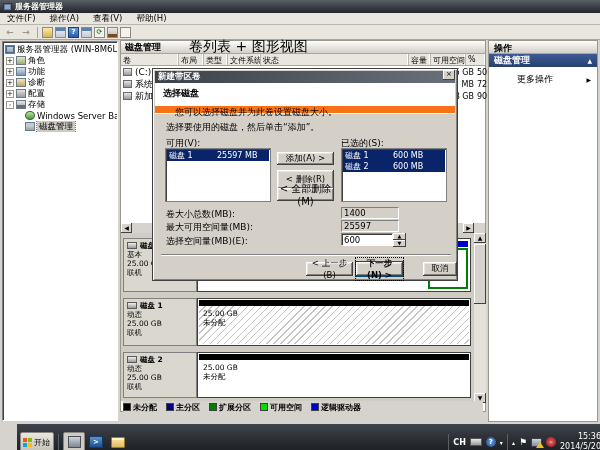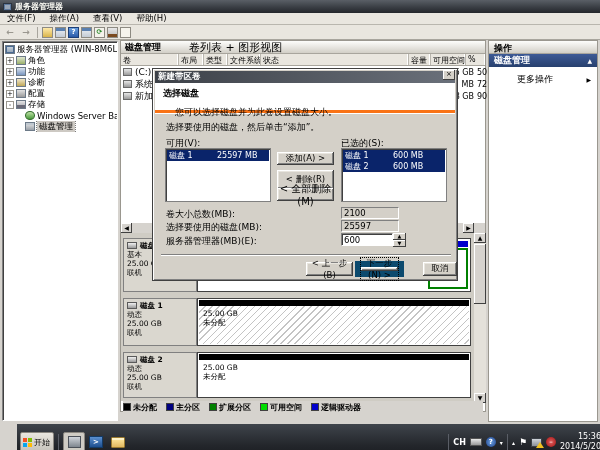--- a/index.html
+++ b/index.html
@@ -47,21 +47,21 @@
   .tico.dm { background:linear-gradient(#e8e8e8,#9aa0a8); box-shadow:inset 0 2px 0 #c0c8d0; }
   .tsel { background:#cdc9c3; outline:1px dotted #7a7a7a; padding:0 2px; }
 
   
   .mid { position:absolute; left:120px; top:40px; width:366px; height:372px; background:#fff;
     border:1px solid #9a978f; }
   .mid-header { position:absolute; left:0; top:0; width:364px; height:13px;
     background:linear-gradient(#fdfdfb,#d2cfc7); border-bottom:1px solid #a8a59d;
     display:flex; align-items:center; }
   .mid-title { font-weight:bold; font-size:9px; padding-left:4px; }
-  .mid-sub { font-size:11px; padding-left:28px; }
+  .mid-sub { font-size:14px; padding-left:28px; }
   .colhdr { position:absolute; left:0; top:13px; width:364px; height:12px; background:#e9e6df;
     border-bottom:1px solid #a8a59d; display:flex; font-size:8px; }
   .col { border-right:1px solid #b9b6ae; padding:1px 2px 0 2px; overflow:hidden; white-space:nowrap;
     box-shadow:inset -1px 0 0 #fff; }
   .volpane { position:absolute; left:0; top:25px; width:364px; height:156px; background:#fff; }
   .vrow { position:relative; height:12px; display:flex; align-items:center; }
   .vico { width:9px; height:8px; background:linear-gradient(#e8e8e8,#9a9a9a); border:1px solid #6a6a6a;
     margin:0 3px 0 2px; flex:none; }
   .vfree { position:absolute; width:60px; right:11px; text-align:right; font-size:8px; top:2px; }
   .vpct { position:absolute; left:356px; font-size:8px; top:2px; }
@@ -104,34 +104,34 @@
   
   .dialog { position:absolute; left:152px; top:68px; width:306px; height:213px; background:#d4d0c8;
     border:1px solid #404040; box-shadow:inset 1px 1px 0 #fff, inset -1px -1px 0 #808080; z-index:50; }
   .dlg-title { position:absolute; left:2px; top:2px; right:2px; height:12px;
     background:linear-gradient(90deg,#3d4148,#6a707a); color:#fff; font-weight:bold; font-size:8.5px;
     display:flex; align-items:flex-start; padding-left:3px; }
   .dlg-x { position:absolute; right:2px; top:1px; width:12px; height:10px; background:#d4d0c8;
     box-shadow:inset -1px -1px 0 #404040, inset 1px 1px 0 #fff; font-size:7px; text-align:center;
     line-height:9px; color:#000; }
   .dlg-head { position:absolute; left:2px; top:14px; right:2px; height:30px; background:#fff;
-    border-bottom:3px solid #f97316; box-shadow:0 1px 0 #fff; }
+    border-bottom:7px solid #f97316; box-shadow:0 1px 0 #fff; }
   .dlg-heading { position:absolute; left:8px; top:4px; font-weight:bold; }
   .dlg-subheading { position:absolute; left:20px; top:23px; }
   .dlg-instr { position:absolute; left:13px; top:52px; }
   .dlg-label { position:absolute; font-size:9px; }
   .listbox { position:absolute; background:#fff; border:1px solid #808080;
     box-shadow:inset 1px 1px 0 #404040, inset -1px -1px 0 #fff; padding:1px; }
   .lrow { height:11px; display:flex; color:#000; font-size:8px; align-items:center; }
   .lrow.sel { background:#0a246a; color:#fff; }
   .lrow .ln { padding-left:2px; width:50px; }
   .btn { position:absolute; background:#d4d0c8; font-size:8.5px; text-align:center;
     box-shadow:inset -1px -1px 0 #404040, inset 1px 1px 0 #fff, inset -2px -2px 0 #808080, inset 2px 2px 0 #e8e5de;
     display:flex; align-items:center; justify-content:center; }
-  .btn.default { border:6px solid #0c4a6e; }
+  .btn.default { border:1px solid #0c4a6e;font-weight:bold; }
   .btn.default .blbl { outline:1px dotted #000; padding:0 4px; }
   .field-box { position:absolute; background:#d4d0c8; border:1px solid;
     border-color:#808080 #fff #fff #808080; padding:0 2px; font-size:8.5px; line-height:11px; }
   .edit { position:absolute; background:#fff; border:1px solid; border-color:#808080 #fff #fff #808080;
     box-shadow:inset 1px 1px 0 #404040; font-size:8.5px; padding:0 2px;
     font-family:"DejaVu Sans","Liberation Sans",sans-serif; }
   .spin { position:absolute; width:13px; }
   .spin div { height:7px; background:#d4d0c8; box-shadow:inset -1px -1px 0 #404040, inset 1px 1px 0 #fff;
     font-size:5px; text-align:center; line-height:7px; }
   .groove { position:absolute; height:2px; border-top:1px solid #808080; border-bottom:1px solid #fff; }
@@ -414,26 +414,26 @@
         <span class="ln">磁盘 1</span>
         <span>600 MB</span>
       </div>
       <div class="lrow sel">
         <span class="ln">磁盘 2</span>
         <span>600 MB</span>
       </div>
     </div>
 
     <div class="dlg-label" style="left:13px; top:139px;">卷大小总数(MB):</div>
-    <div class="field-box" style="left:188px; top:138px; width:58px; height:12px;">2100</div>
-
-    <div class="dlg-label" style="left:13px; top:152px;">选择要使用的磁盘(MB):</div>
+    <div class="field-box" style="left:188px; top:138px; width:58px; height:12px;">1400</div>
+
+    <div class="dlg-label" style="left:13px; top:152px;">最大可用空间量(MB):</div>
     <div class="field-box" style="left:188px; top:151px; width:58px; height:12px;">25597</div>
 
-    <div class="dlg-label" style="left:13px; top:166px;">服务器管理器(MB)(E):</div>
+    <div class="dlg-label" style="left:13px; top:166px;">选择空间量(MB)(E):</div>
     <input class="edit" style="left: 188px; top: 164px; width: 52px; height: 13px;" value="600">
     <div class="spin" style="left:240px; top:164px;">
       <div>▲</div>
       <div>▼</div>
     </div>
 
     <div class="groove" style="left:8px; top:185px; width:290px;"></div>
 
     <div class="btn" style="left:153px; top:193px; width:47px; height:14px;">
       <span>&lt; 上一步(B)</span>

